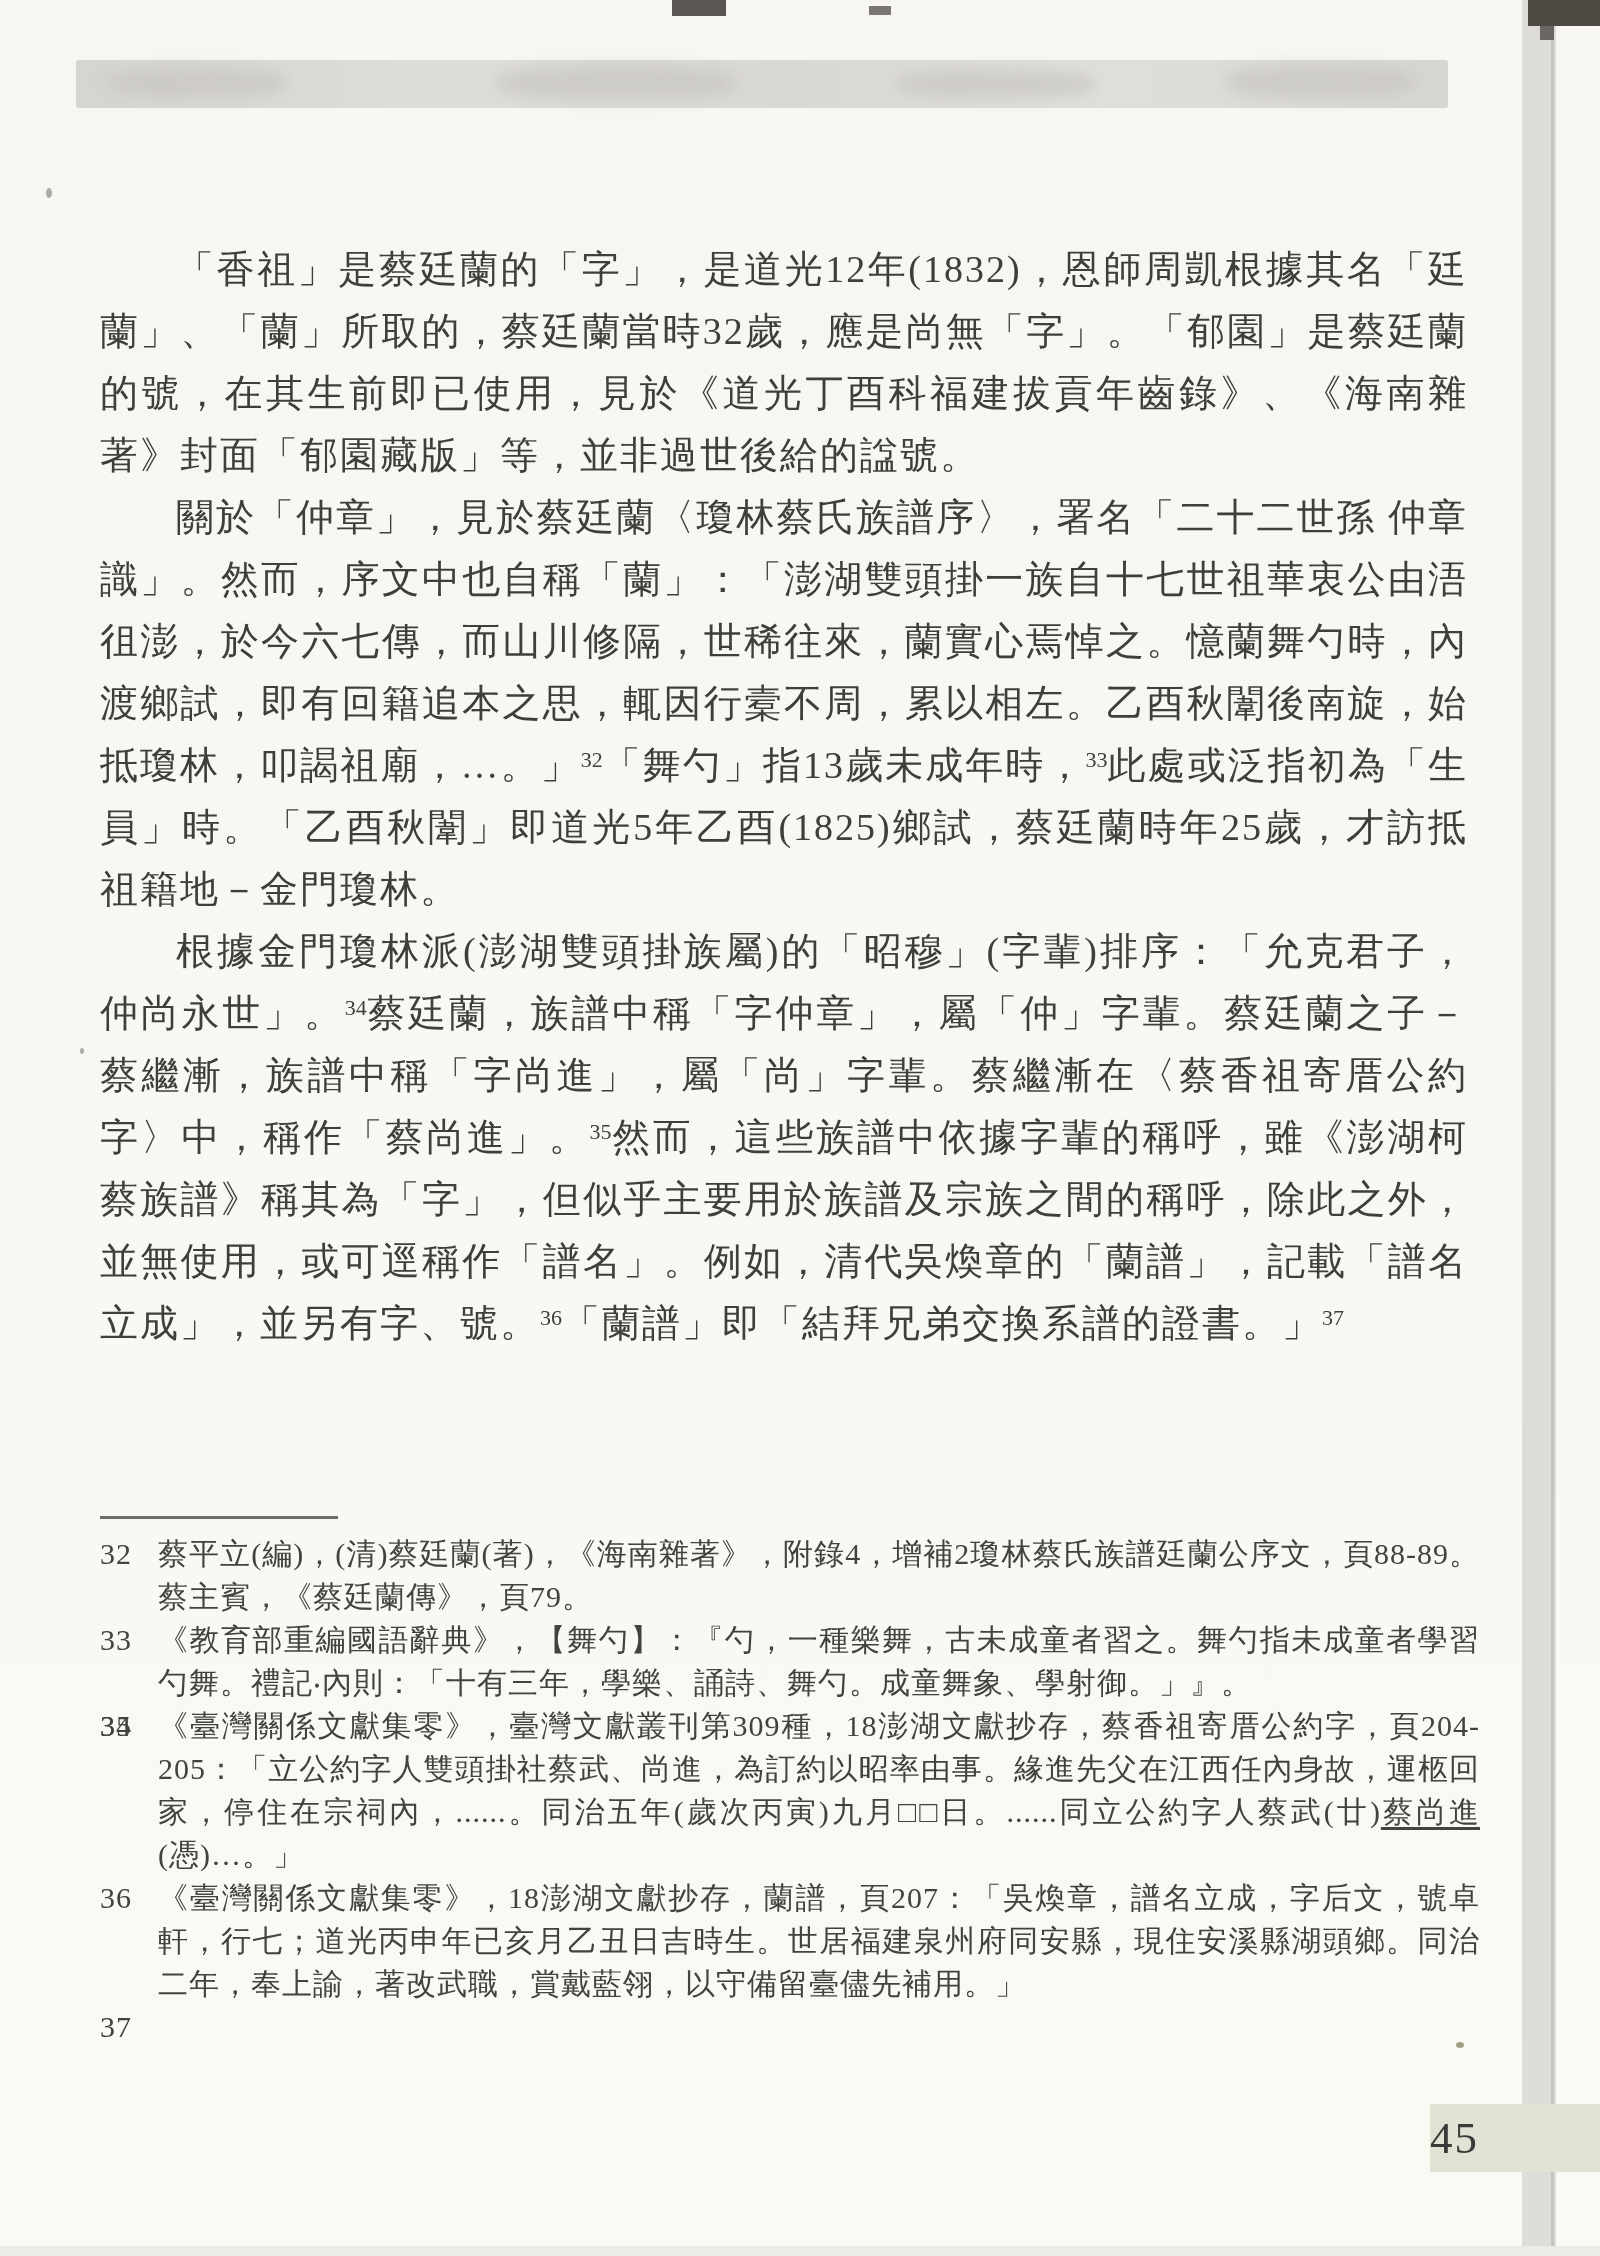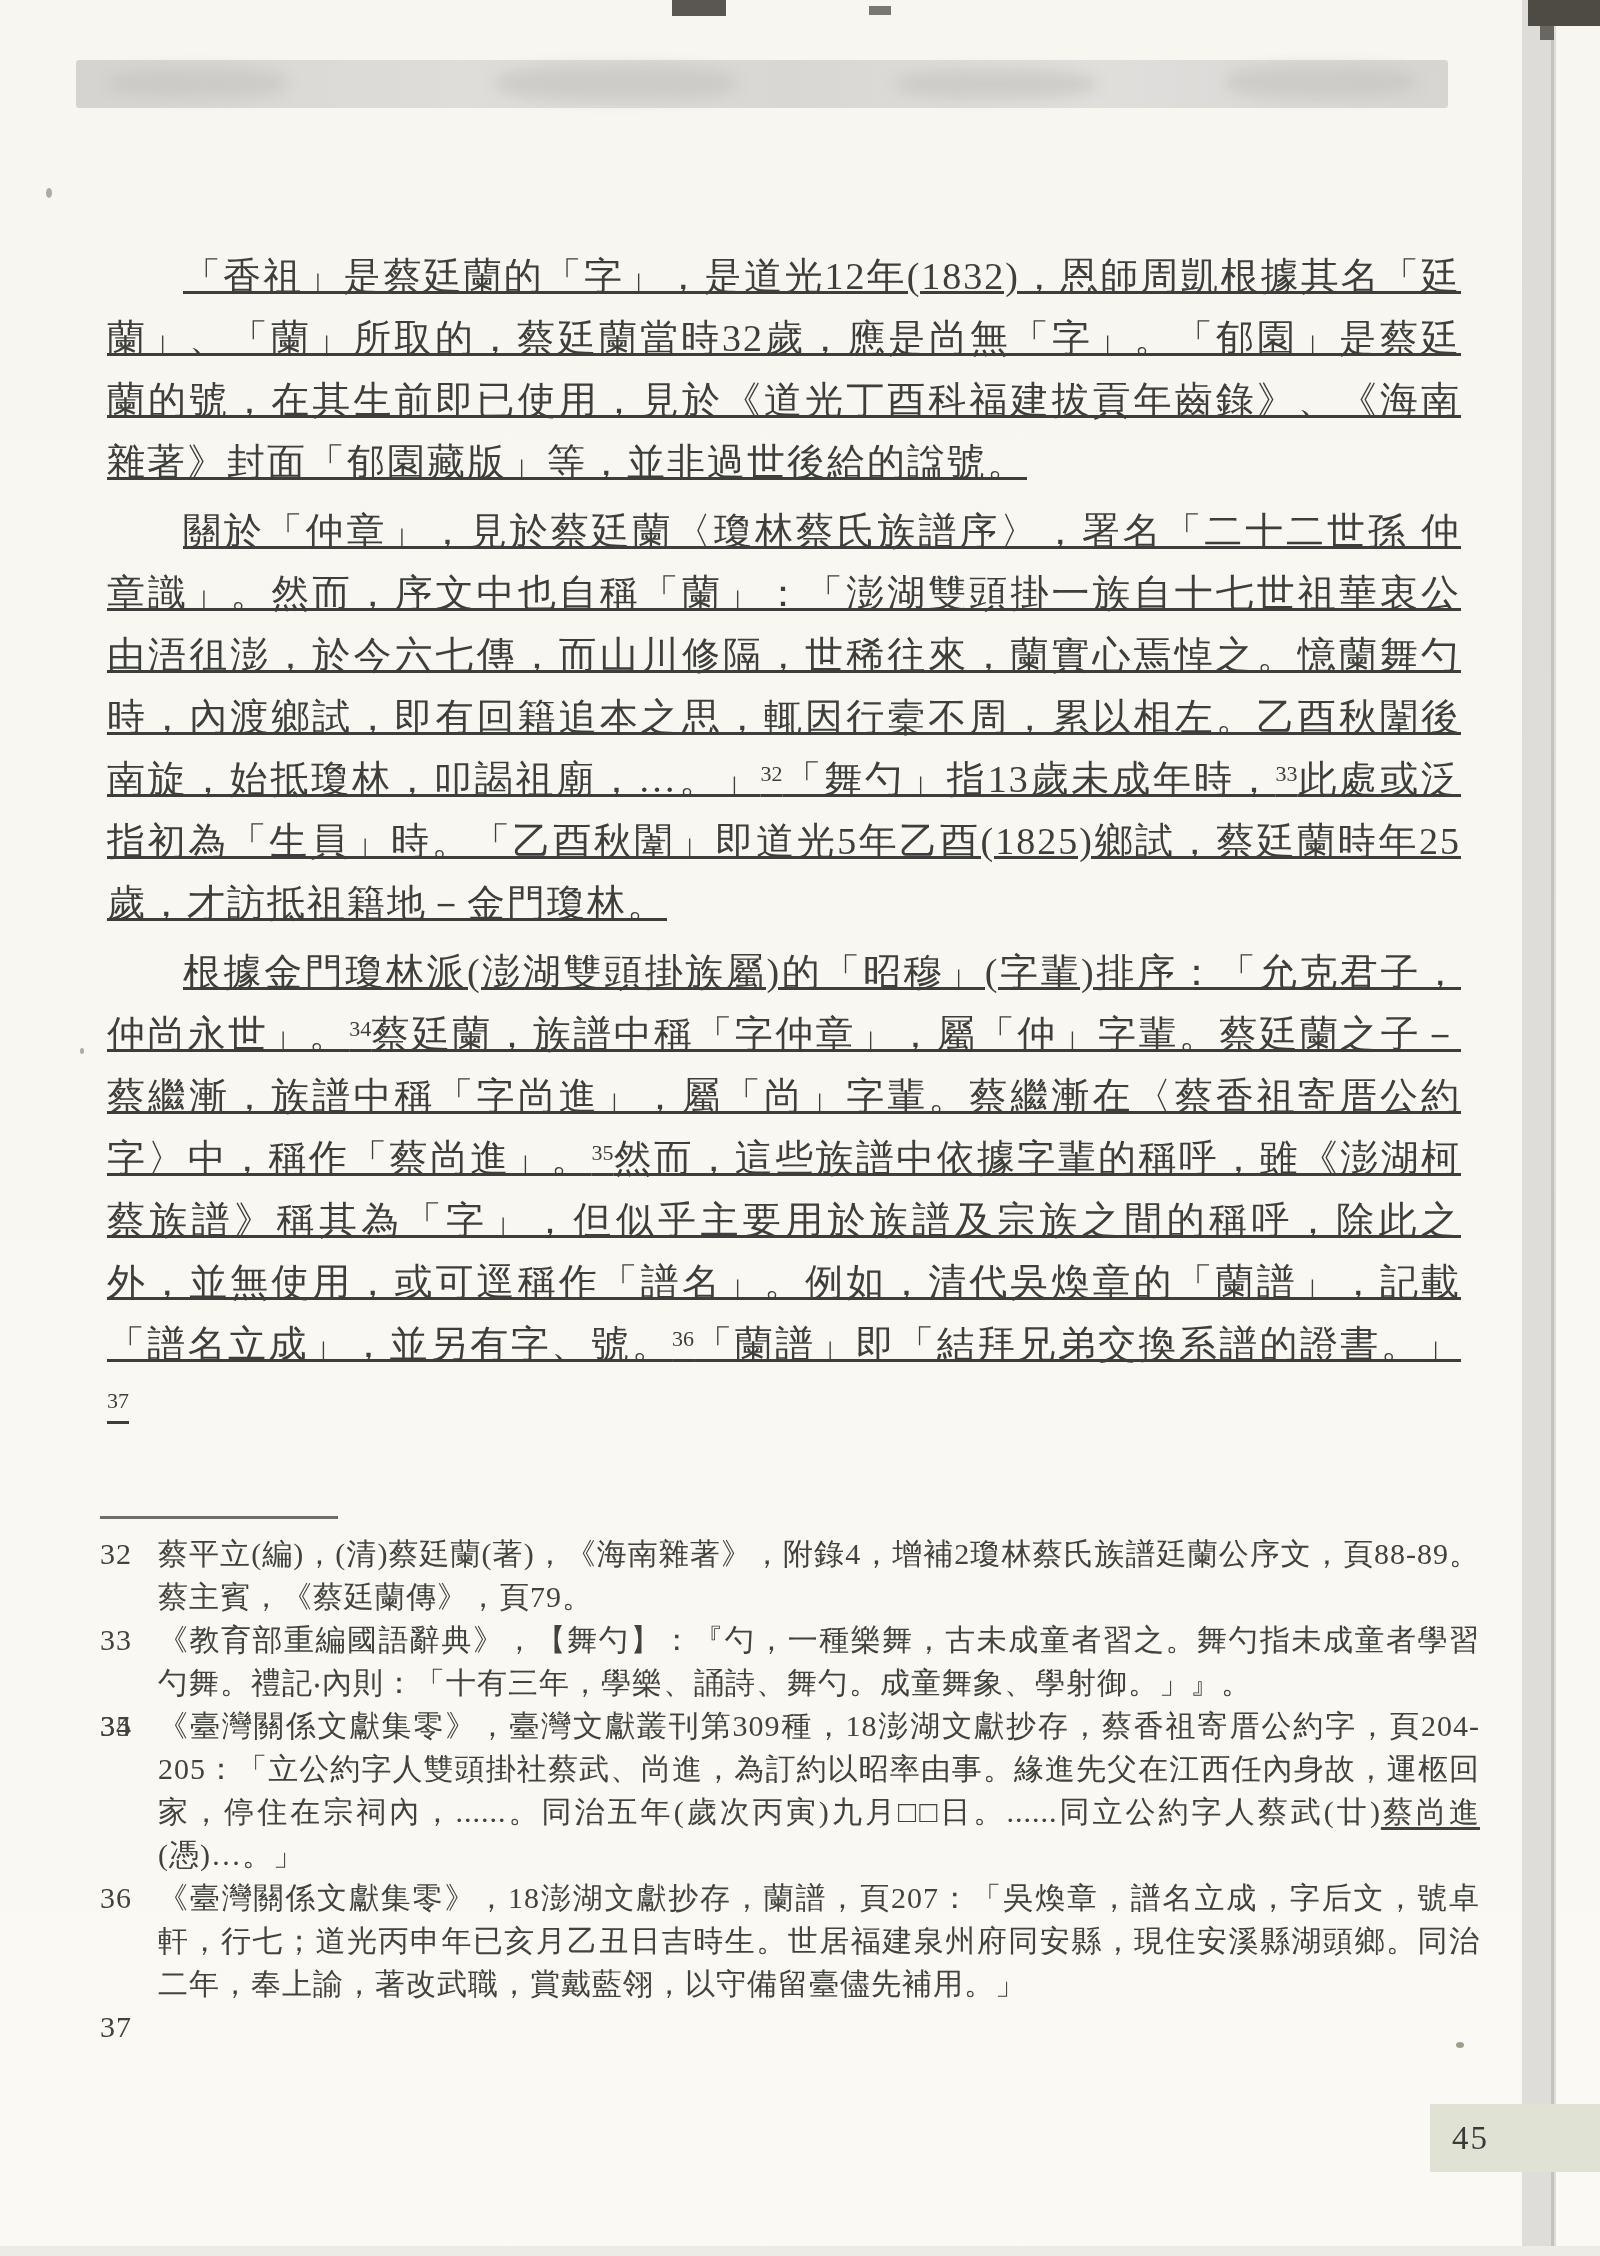--- a/index.html
+++ b/index.html
@@ -29,40 +29,40 @@
   .corner-tr{position:absolute;left:1528px;top:0;width:72px;height:26px;background:#4e4a44;}
   .corner-tr-tail{position:absolute;left:1540px;top:26px;width:14px;height:14px;background:#6a6661;}
   .bottom-strip{position:absolute;left:0;top:2246px;width:1600px;height:10px;background:#ecebe6;}
   .speck{position:absolute;background:#9a9994;border-radius:50%;opacity:.8;}
   
   .body-text{
     position:absolute;left:100px;top:238px;width:1368px;
     font-size:38px;line-height:62px;letter-spacing:2px;
     text-align:justify;color:var(--ink);
   }
-  .para{margin:7px;text-indent:2em;text-decoration:underline;}
+  .para{margin:0;text-indent:2em;}
   .body-text sup,.footnotes sup{
     font-size:22px;line-height:0;vertical-align:11px;letter-spacing:0;
   }
   
   .fn-sep{position:absolute;left:100px;top:1516px;width:238px;height:3px;background:#6e6e6a;}
   .footnotes{
     position:absolute;left:100px;top:1532px;width:1380px;
     font-size:30px;line-height:43px;letter-spacing:1px;
     color:var(--footnote-ink);
   }
   .fn{position:relative;padding-left:58px;text-align:justify;margin:0;}
   .fn-num{position:absolute;left:0;top:0;}
   .u{text-decoration:underline;text-underline-offset:5px;}
   
   .pagenum-box{
     position:absolute;left:1430px;top:2104px;width:170px;height:68px;
     background:var(--pagenum-bg);display:flex;align-items:center;
   }
-  .pagenum{font-size:33px;color:#3a3a38;margin-left:22px;letter-spacing:2px;}
+  .pagenum{font-size:45px;color:#3a3a38;letter-spacing:2px;}
 </style>
 </head>
 <body>
 
 <div class="page">
 
   <div class="band-top">
     <div class="blob" style="left:30px;top:8px;width:180px;height:30px;"></div>
     <div class="blob" style="left:420px;top:6px;width:240px;height:34px;"></div>
     <div class="blob" style="left:820px;top:10px;width:200px;height:28px;"></div>

